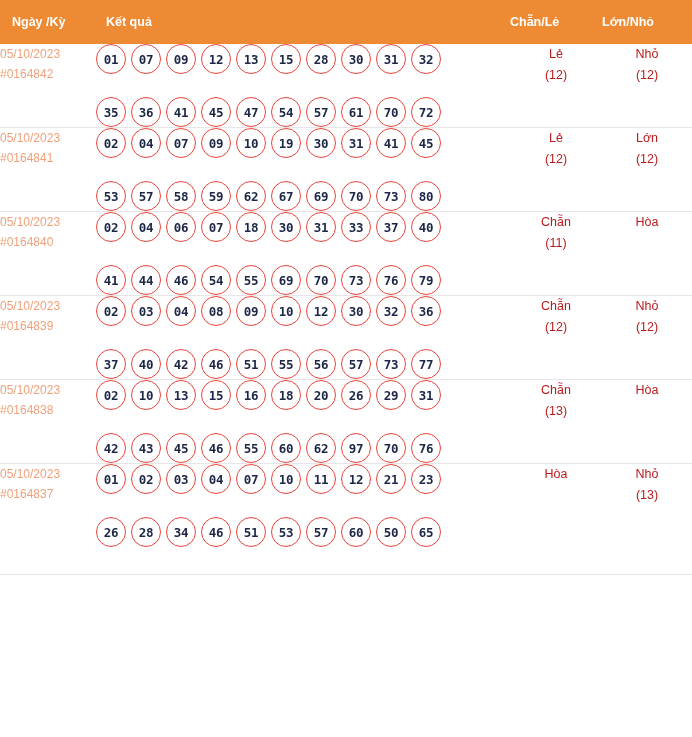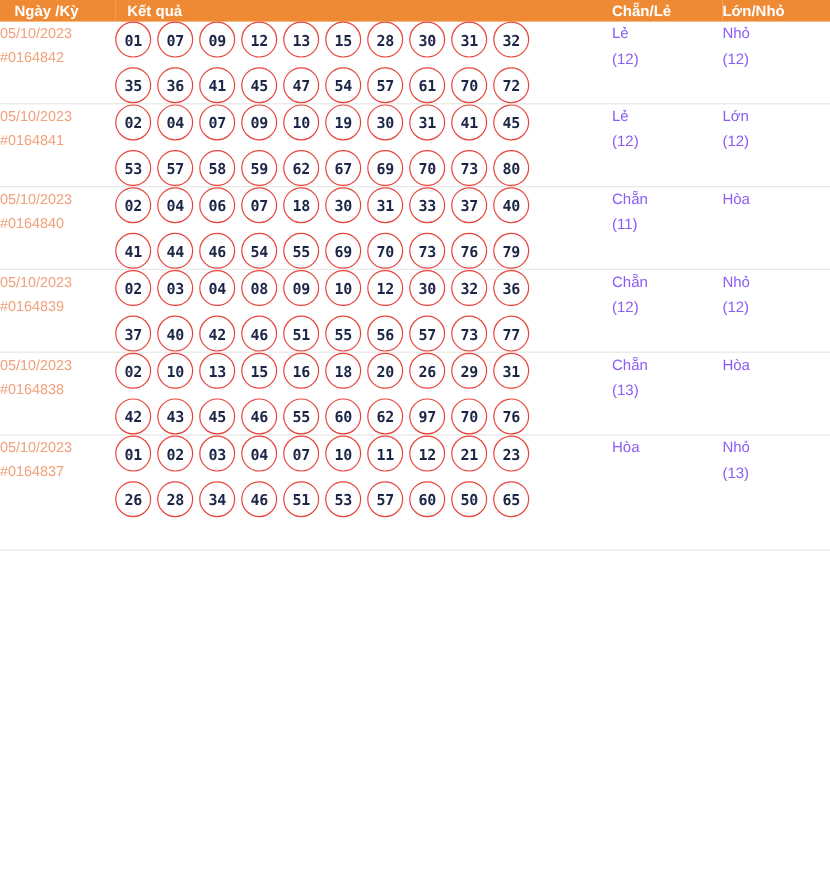--- a/index.html
+++ b/index.html
@@ -14,21 +14,21 @@
     font-family: "Liberation Sans", "DejaVu Sans", sans-serif;
     overflow: hidden;
   }
   .results-table {
     width: 692px;
     border-collapse: collapse;
   }
   
   .table-header {
     background: #ee8a33;
-    height: 18px;
+    height: 44px;
     border-radius: 16px;
   }
   .table-header th {
     color: #ffffff;
     font-size: 12.5px;
     font-weight: bold;
     text-align: left;
     padding: 0;
     vertical-align: middle;
     white-space: nowrap;
@@ -59,41 +59,42 @@
 
   .cell-result {
     padding: 9px 0 9px 8px;
   }
   .ball-line {
     display: flex;
     flex-wrap: nowrap;
     gap: 5px;
     margin: 0;
   }
-  .ball-line + .ball-line { margin-top: 8px; }
+  .ball-line + .ball-line { margin-top: 23px; }
   .ball {
     width: 30px;
     height: 30px;
     min-width: 30px;
     border: 1.6px solid #e8453c;
     border-radius: 50%;
     background: #ffffff;
     color: #1c2647;
     font-family: "DejaVu Sans Mono", "Liberation Mono", monospace;
     font-size: 12.5px;
     font-weight: bold;
     display: flex;
     align-items: center;
     justify-content: center;
     letter-spacing: -0.3px;
   }
 
   .cell-oe, .cell-bs {
     padding: 14px 4px 10px 4px;
-    color: #8b5cf6;
+    text-align: center;
+    color: #b91c1c;
     font-size: 12.5px;
     line-height: 21px;
     white-space: nowrap;
   }
   .cell-oe .stat-label, .cell-bs .stat-label { display: block; }
   .cell-oe .stat-count, .cell-bs .stat-count { display: block; }
 
   .table-bottom-rule {
     width: 692px;
     height: 1px;

